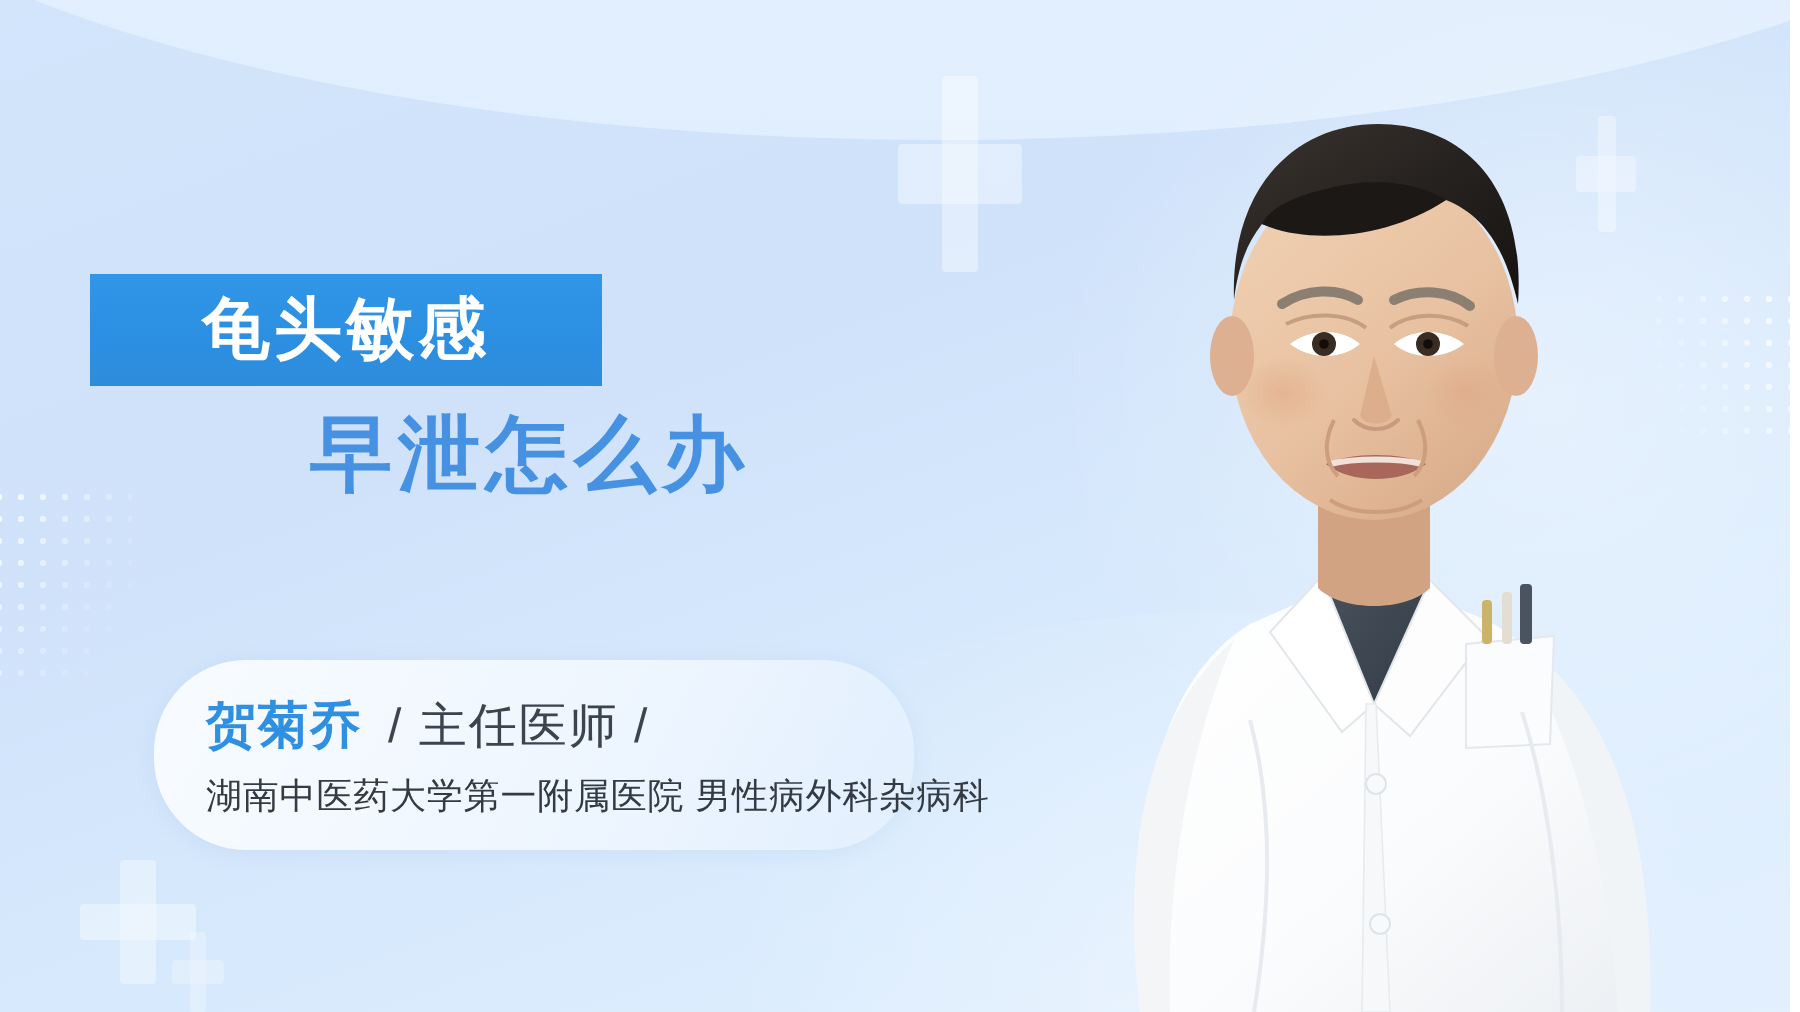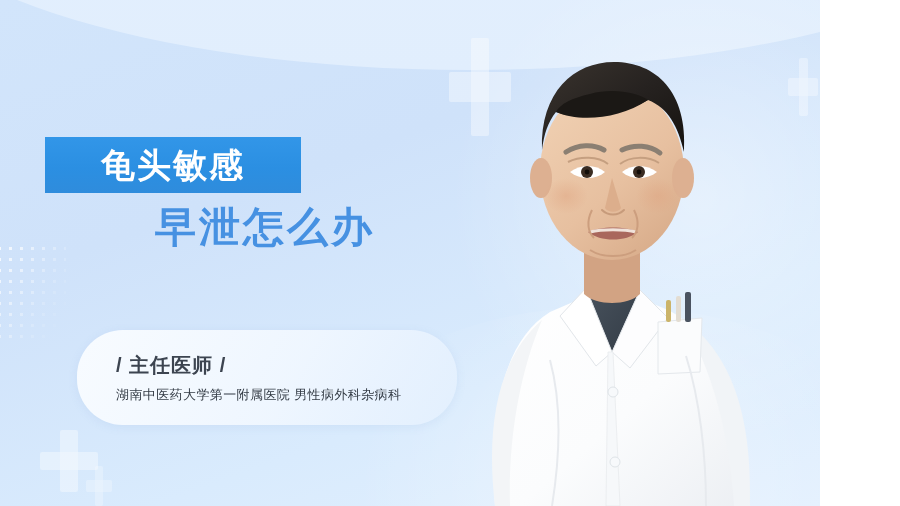--- a/index.html
+++ b/index.html
@@ -2,21 +2,21 @@
 <html><head>
 <meta charset="utf-8">
 <style>
   html, body {
     margin: 0;
     padding: 0;
     background: #ffffff;
   }
   #stage {
     position: relative;
-    width: 820px;
+    width: 895px;
     height: 506px;
     overflow: hidden;
     font-family: "Liberation Sans", "DejaVu Sans", sans-serif;
     background: linear-gradient(160deg, #d2e5fb 0%, #cfe2fa 35%, #d9ebfd 70%, #e3f0fe 100%);
   }
 
   
   .bg-layer {
     position: absolute;
     inset: 0;
@@ -157,32 +157,31 @@
     margin-bottom: 7px;
   }
   .doctor-name {
     color: #2f8fe0;
     font-size: 25px;
     font-weight: 700;
     letter-spacing: 1px;
   }
   .doctor-role {
     color: #3c4450;
-    font-size: 20px;
-    font-weight: 700;
+    font-size: 24px;
+    font-weight: 400;
     letter-spacing: 1px;
     margin-left: 13px;
   }
   .doctor-line2 {
     color: #333b45;
-    font-size: 13px;
+    font-size: 18px;
     font-weight: 400;
     letter-spacing: 0.4px;
     white-space: nowrap;
-    margin-left: 13px;
   }
 
   
   .portrait {
     position: absolute;
     right: 0;
     bottom: 0;
     width: 420px;
     height: 506px;
   }
@@ -306,18 +305,19 @@
 
   <div class="headline">
     <div class="title-badge">
       <span class="title-badge-text">龟头敏感</span>
     </div>
     <div class="title-sub">早泄怎么办</div>
   </div>
 
   <div class="doctor-card">
     <div class="doctor-line1">
+      <span class="doctor-name">贺菊乔</span>
       <span class="doctor-role">/ 主任医师 /</span>
     </div>
     <div class="doctor-line2">湖南中医药大学第一附属医院  男性病外科杂病科</div>
   </div>
 
 </div>
 
 </body></html>

